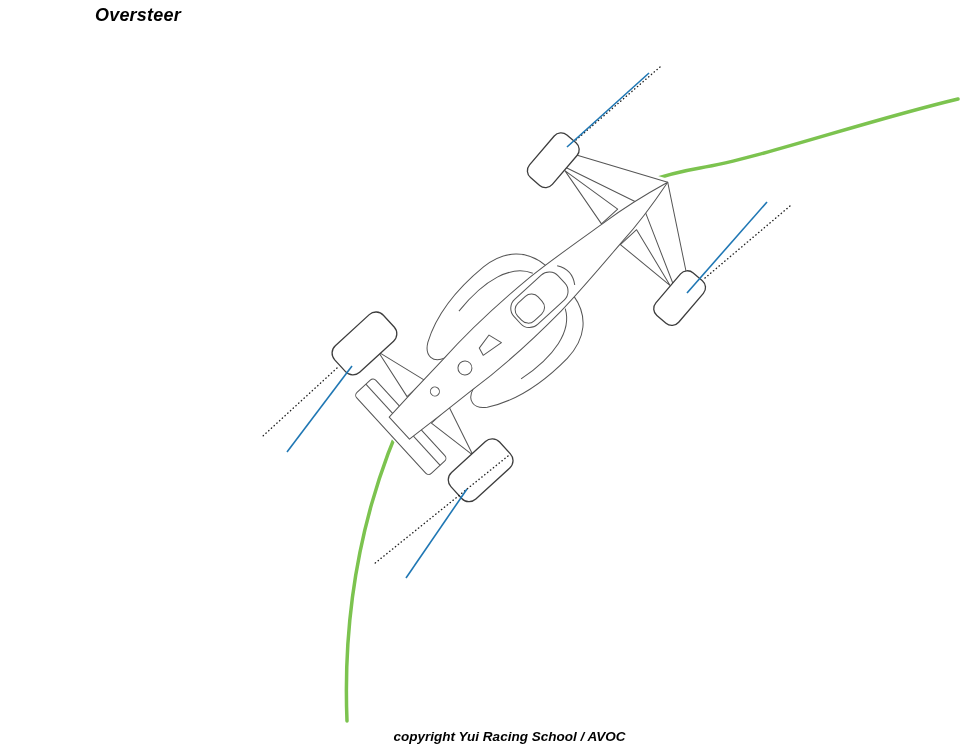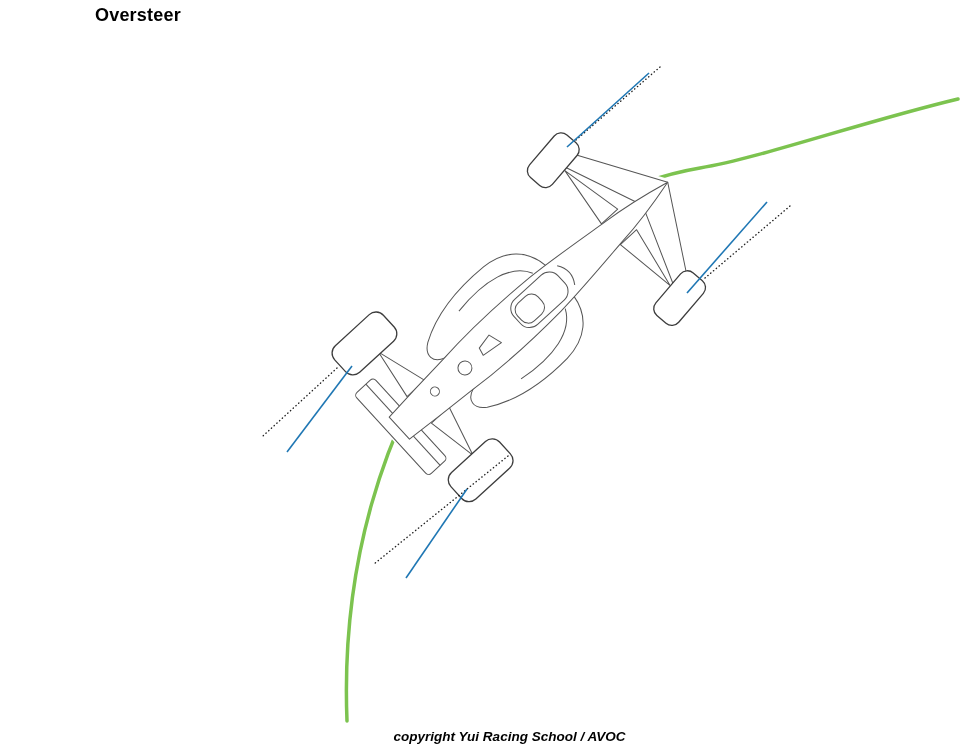--- a/index.html
+++ b/index.html
@@ -14,20 +14,21 @@
     height: 747px;
     background: #ffffff;
     overflow: hidden;
   }
   .title {
     position: absolute;
     left: 95px;
     top: 5px;
     font-size: 18px;
     font-weight: bold;
+    font-style: italic;
     color: #000000;
     letter-spacing: 0.2px;
   }
   .copyright {
     position: absolute;
     left: 0;
     right: 0;
     top: 729px;
     text-align: center;
     padding-left: 59px;

